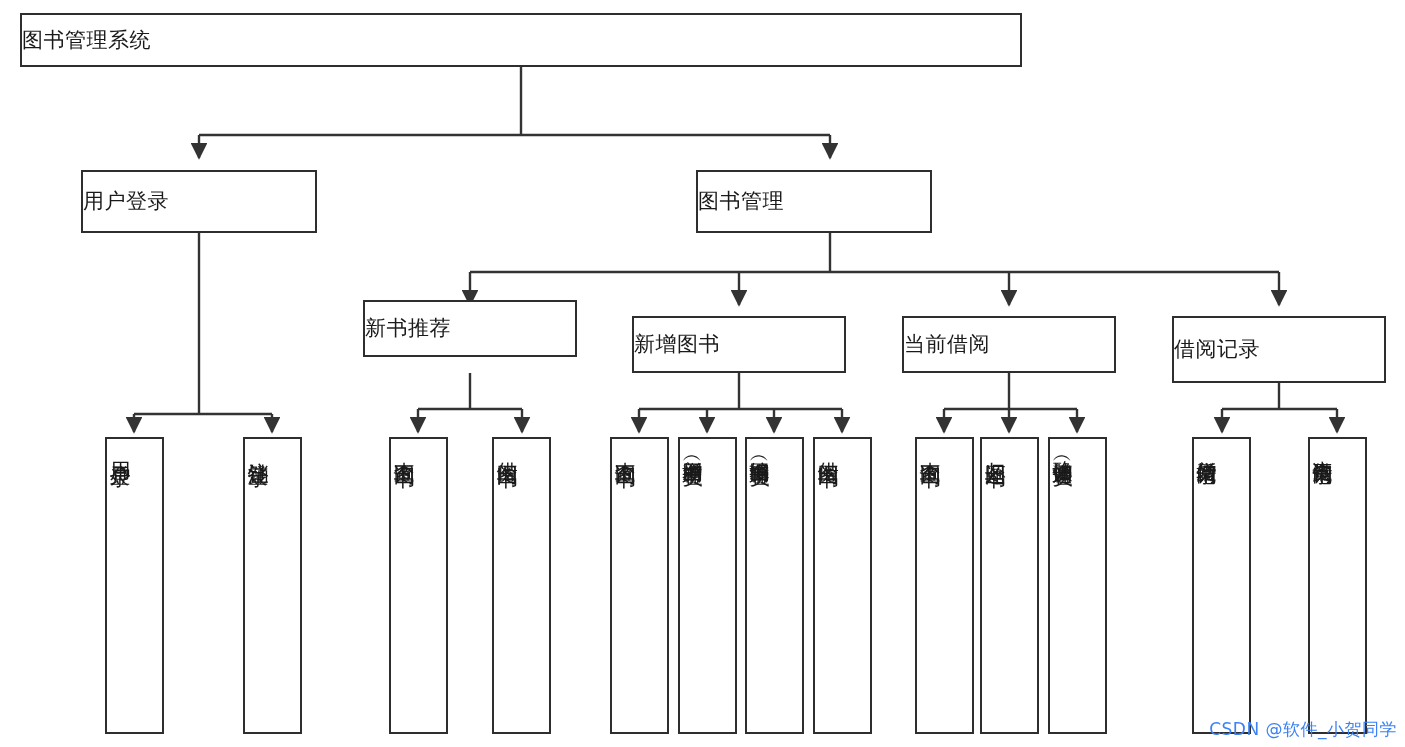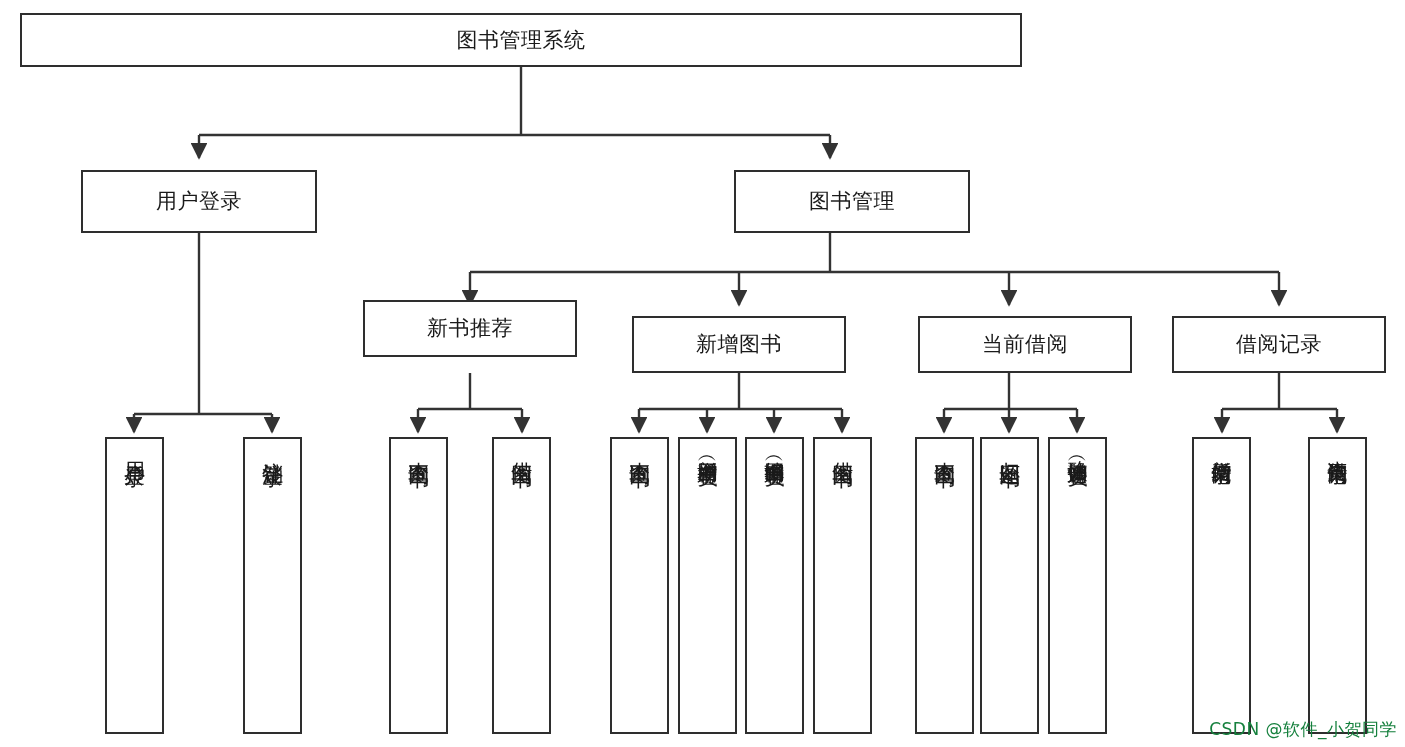--- a/index.html
+++ b/index.html
@@ -21,21 +21,20 @@
     width: 1405px;
     height: 747px;
   }
   .node {
     position: absolute;
     box-sizing: border-box;
     background: #ffffff;
     border: 2px solid #2e2e2e;
     display: flex;
     align-items: center;
-    justify-content: center;
     text-align: center;
     color: #1a1a1a;
   }
   .node .lbl {
     display: block;
     line-height: 1.18;
     letter-spacing: 0.5px;
   }
   
   .node.h .lbl {
@@ -57,21 +56,21 @@
   }
   .node.v.tall .lbl {
     font-size: 20px;
     letter-spacing: 1px;
   }
   .watermark {
     position: absolute;
     right: 8px;
     bottom: 6px;
     font-size: 17px;
-    color: #15803d;
+    color: #3b82f6;
     white-space: nowrap;
     letter-spacing: 0.5px;
   }
 </style>
 </head>
 <body>
 
 <div id="canvas">
 
   <svg class="edges" viewBox="0 0 1405 747" xmlns="http://www.w3.org/2000/svg">
@@ -124,34 +123,34 @@
     </g>
   </svg>
 
   <div class="node h" style="left:20px; top:13px; width:1002px; height:54px;">
     <span class="lbl">图书管理系统</span>
   </div>
 
   <div class="node h" style="left:81px; top:170px; width:236px; height:63px;">
     <span class="lbl">用户登录</span>
   </div>
-  <div class="node h" style="left:734px; top:170px; width:236px; height:63px;font-family:Liberation Serif, serif;">
+  <div class="node h" style="left:696px; top:170px; width:236px; height:63px;font-family:Liberation Serif, serif;">
     <span class="lbl">图书管理</span>
   </div>
 
   <div class="node h" style="left:363px; top:300px; width:214px; height:57px;">
     <span class="lbl">新书推荐</span>
   </div>
   <div class="node h" style="left:632px; top:316px; width:214px; height:57px;">
     <span class="lbl">新增图书</span>
   </div>
-  <div class="node h" style="left:902px; top:316px; width:214px; height:57px;margin-left:16px;">
+  <div class="node h" style="left:902px; top:316px; width:214px; height:57px;">
     <span class="lbl">当前借阅</span>
   </div>
-  <div class="node h" style="left:1172px; top:316px; width:214px; height:57px;">
+  <div class="node h" style="left:1172px; top:316px; width:214px; height:67px;">
     <span class="lbl">借阅记录</span>
   </div>
 
   <div class="node v" style="left:105px; top:437px; width:59px; height:297px;">
     <span class="lbl">用户登录</span>
   </div>
   <div class="node v" style="left:243px; top:437px; width:59px; height:297px;">
     <span class="lbl">注销登录</span>
   </div>
 

